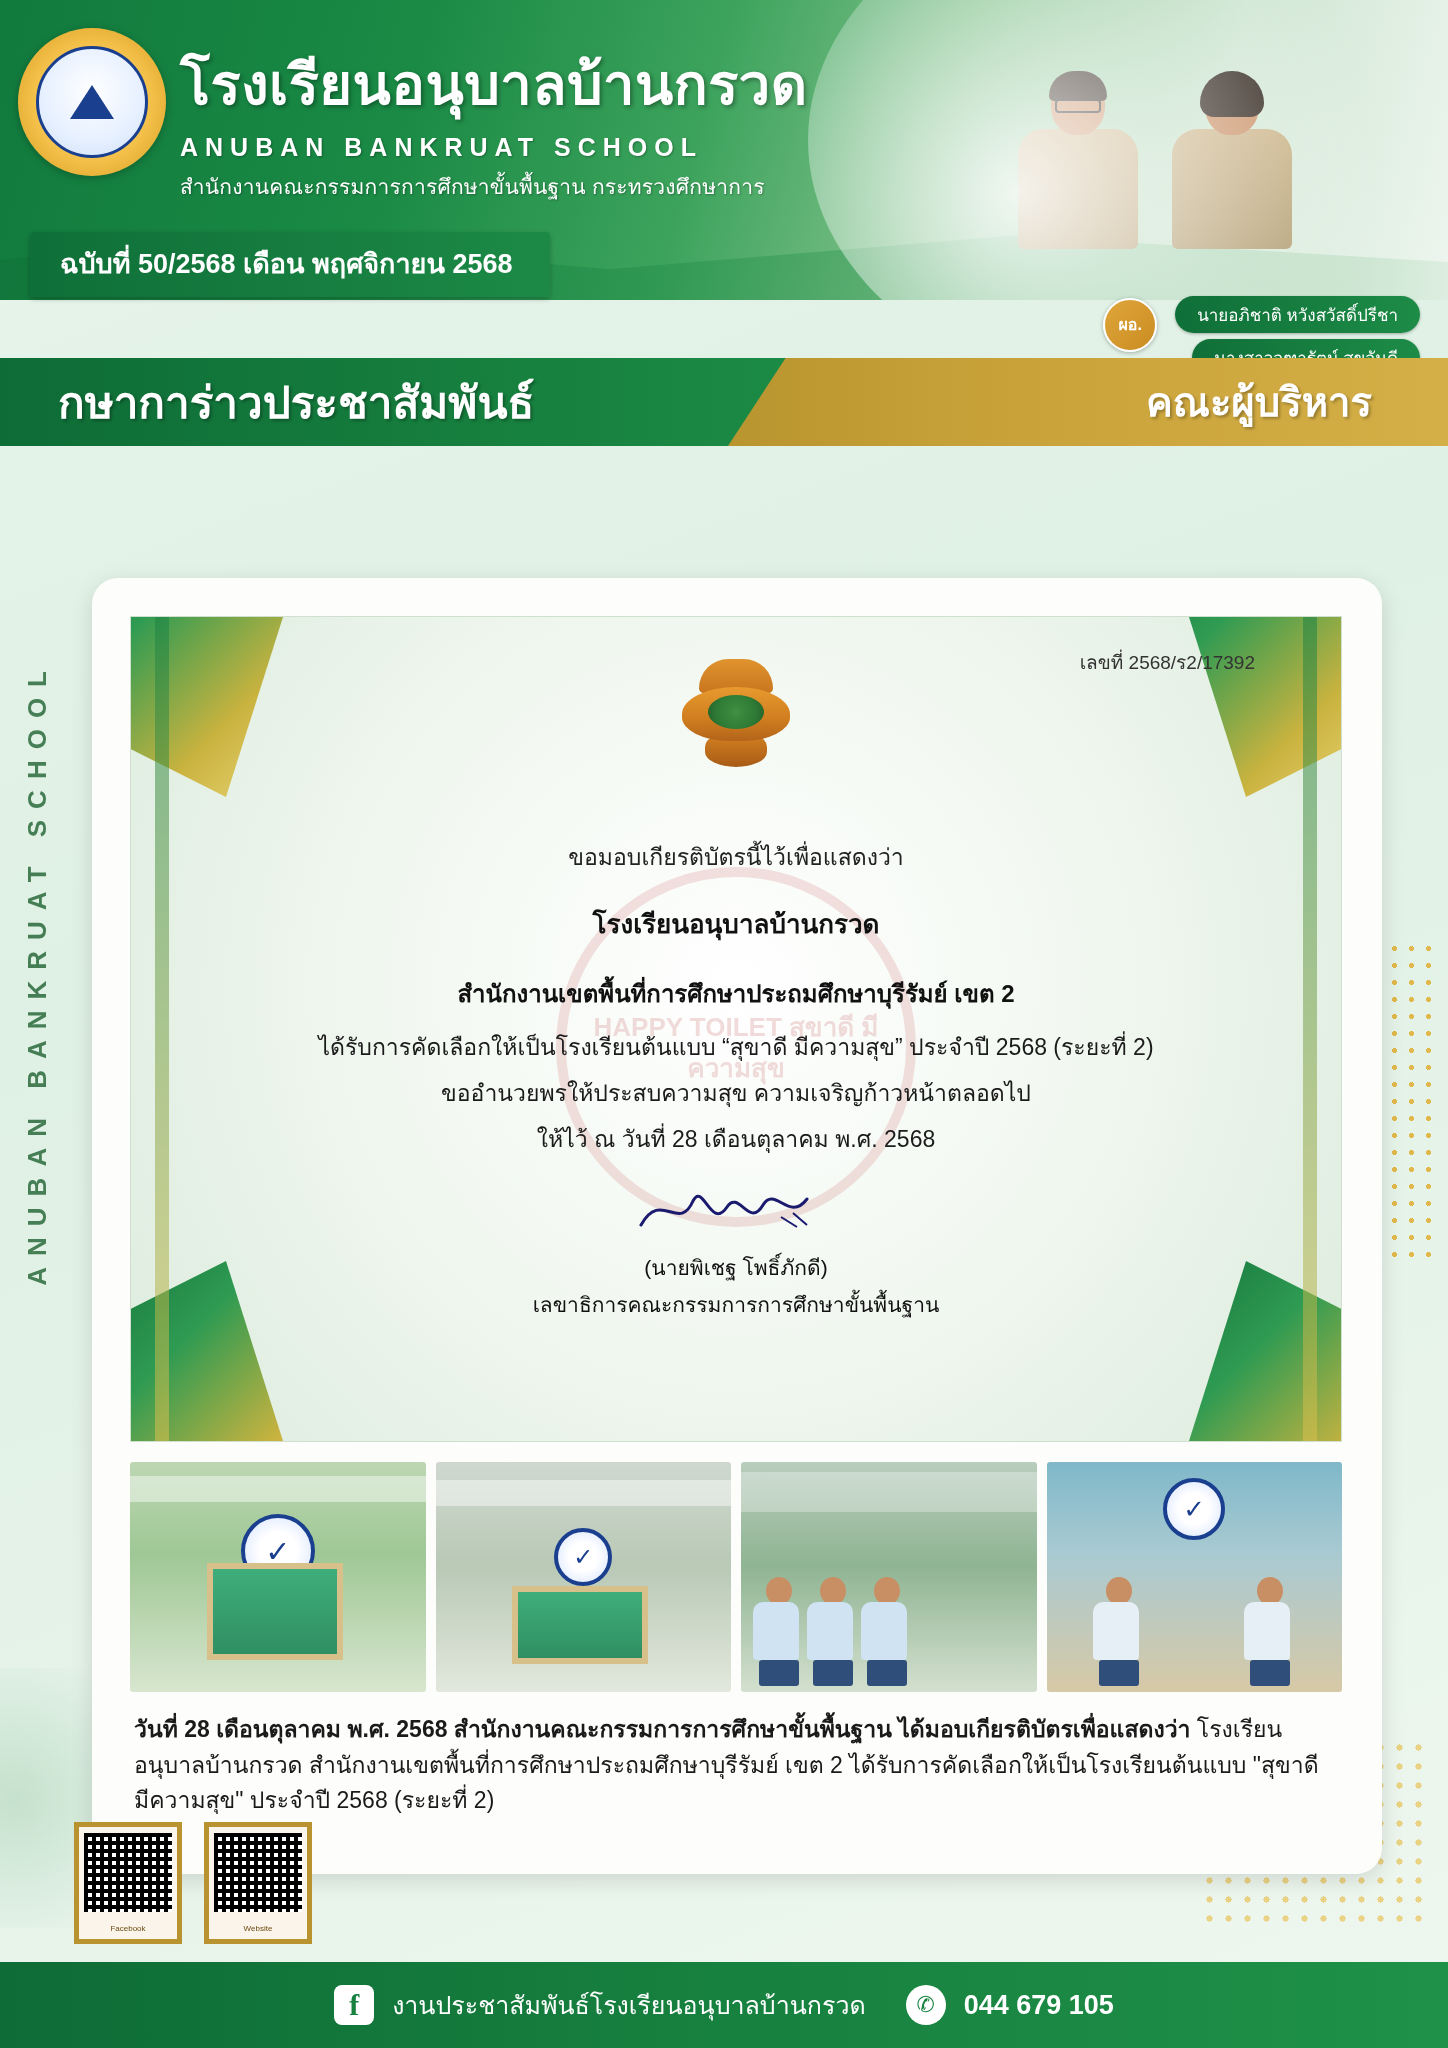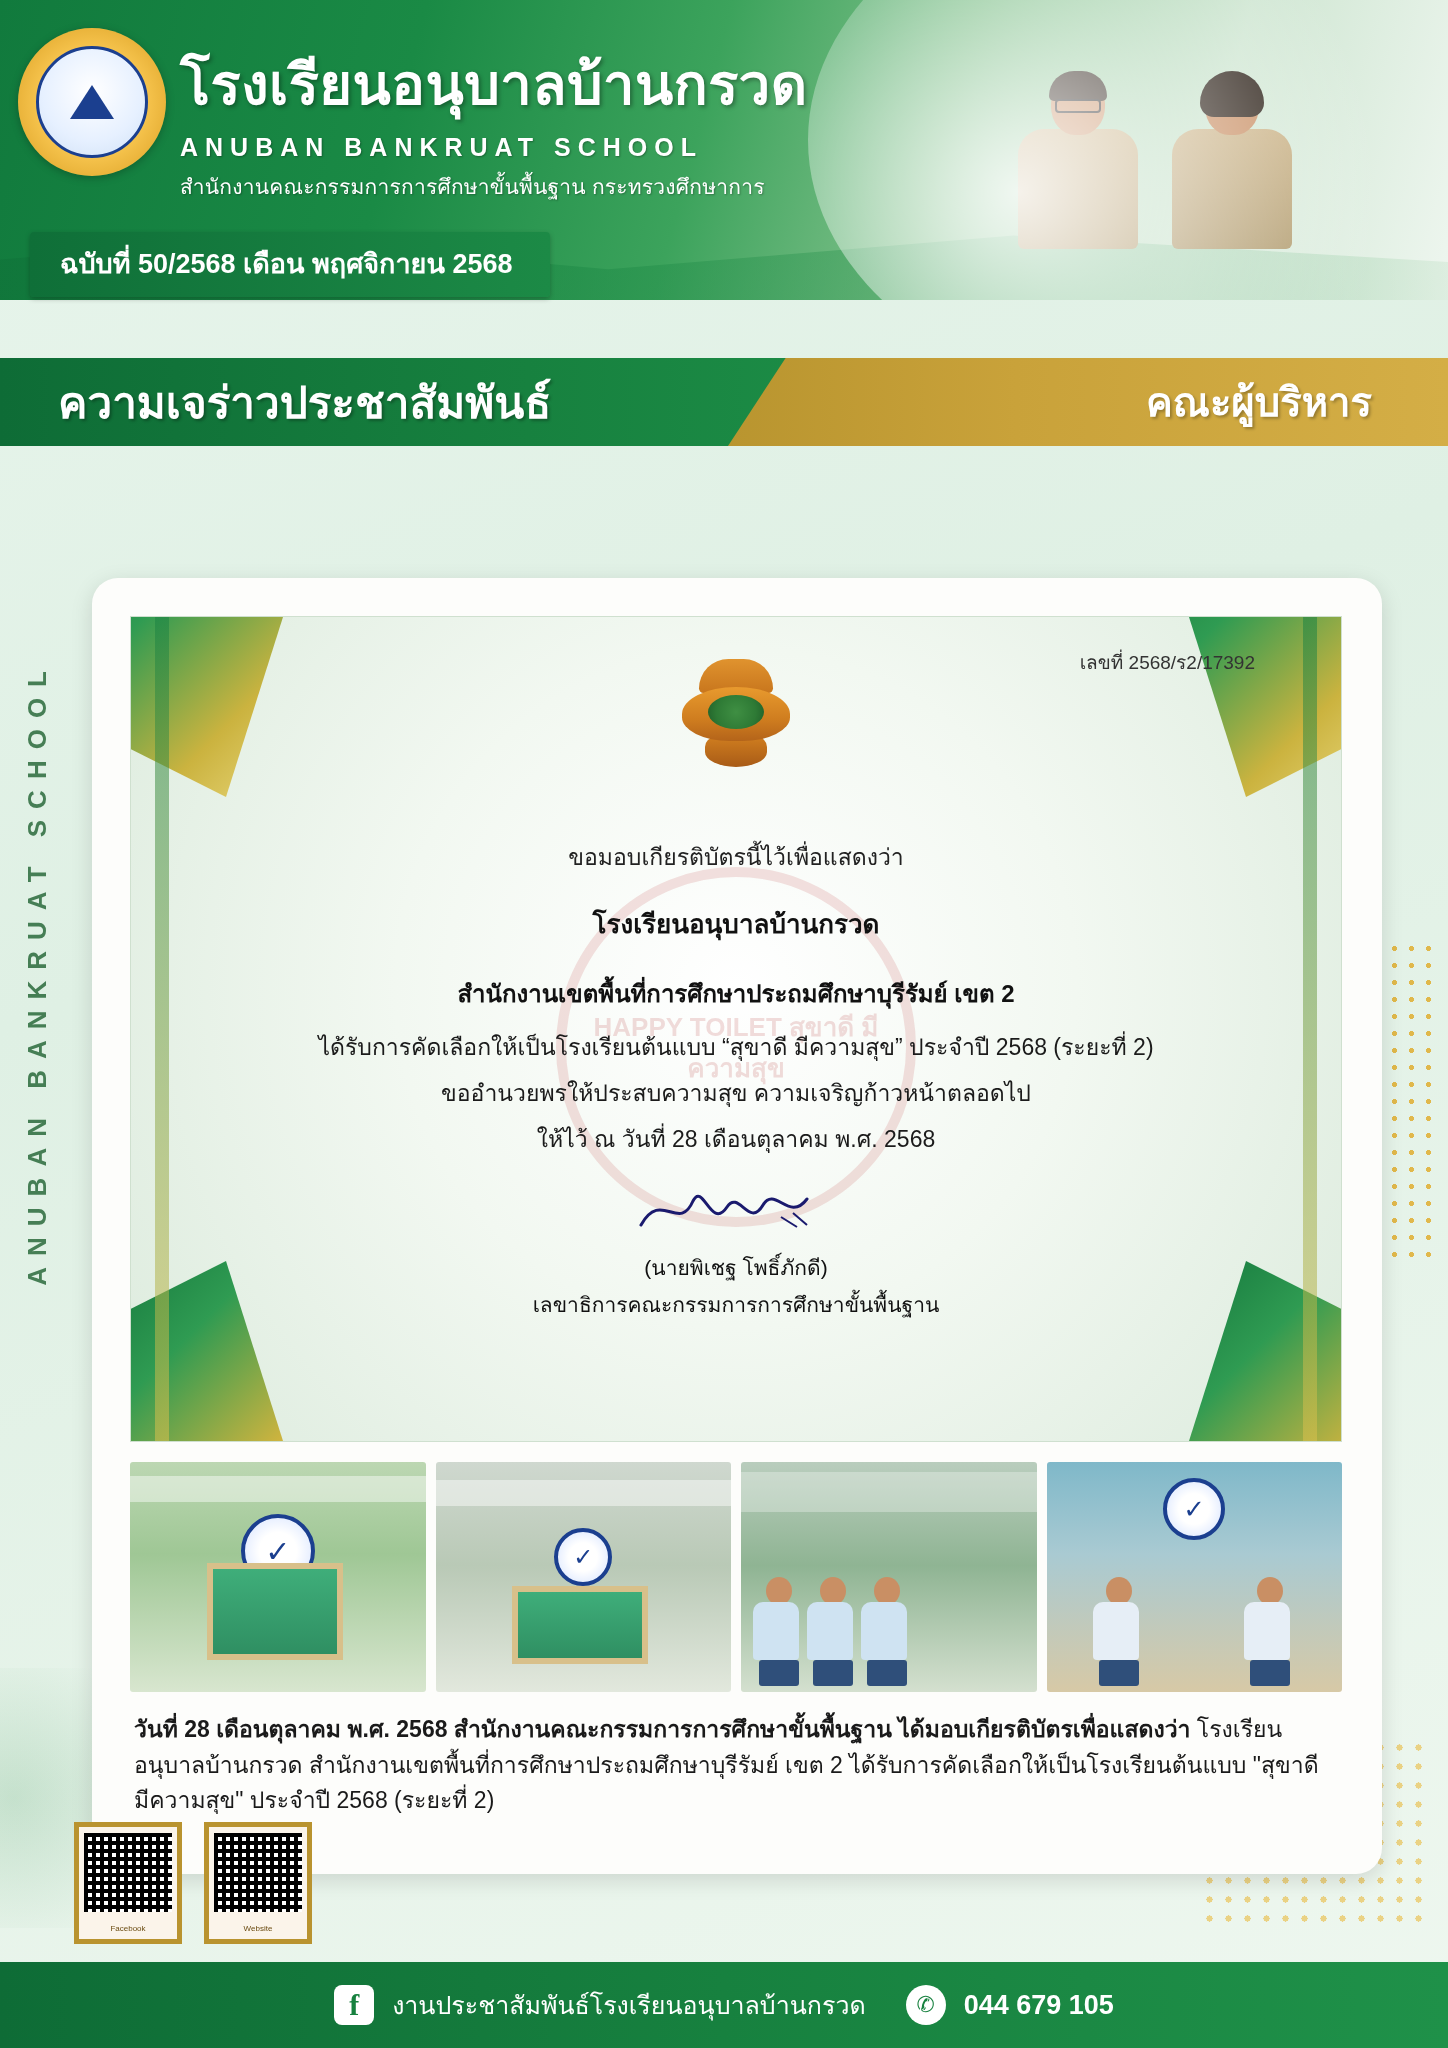--- a/index.html
+++ b/index.html
@@ -354,24 +354,35 @@
           <div class="head"></div>
           <div class="hair"></div>
         </div>
         <div class="body"></div>
       </div>
     </div>
   </div>
 
   <div class="issue-bar">ฉบับที่ 50/2568 เดือน พฤศจิกายน 2568</div>
 
+  <div class="name-pill-wrap">
+    <div style="position:relative;display:inline-block;">
+      <div class="role-chip dir">ผอ.</div>
+      <div class="name-pill">นายอภิชาติ หวังสวัสดิ์ปรีชา</div>
+    </div>
+    <br>
+    <div style="position:relative;display:inline-block;">
+      <div class="name-pill">นางสาวจุฑารัตน์ สุขจันดี</div>
+      <div class="role-chip deputy">รอง<br>ผอ.</div>
+    </div>
+  </div>
 
   <div class="banner-row">
     <div class="banner-left">
-      <span>ความเจร่าวประชาสัมพันธ์</span>
+      <span>กษาการ่าวประชาสัมพันธ์</span>
     </div>
     <div class="banner-right">
       <span>คณะผู้บริหาร</span>
     </div>
   </div>
 
   <div class="side-text">ANUBAN BANKRUAT SCHOOL</div>
   <div class="dots-right"></div>
   <div class="dots-bottom"></div>
   <div class="corner-leaf"></div>

